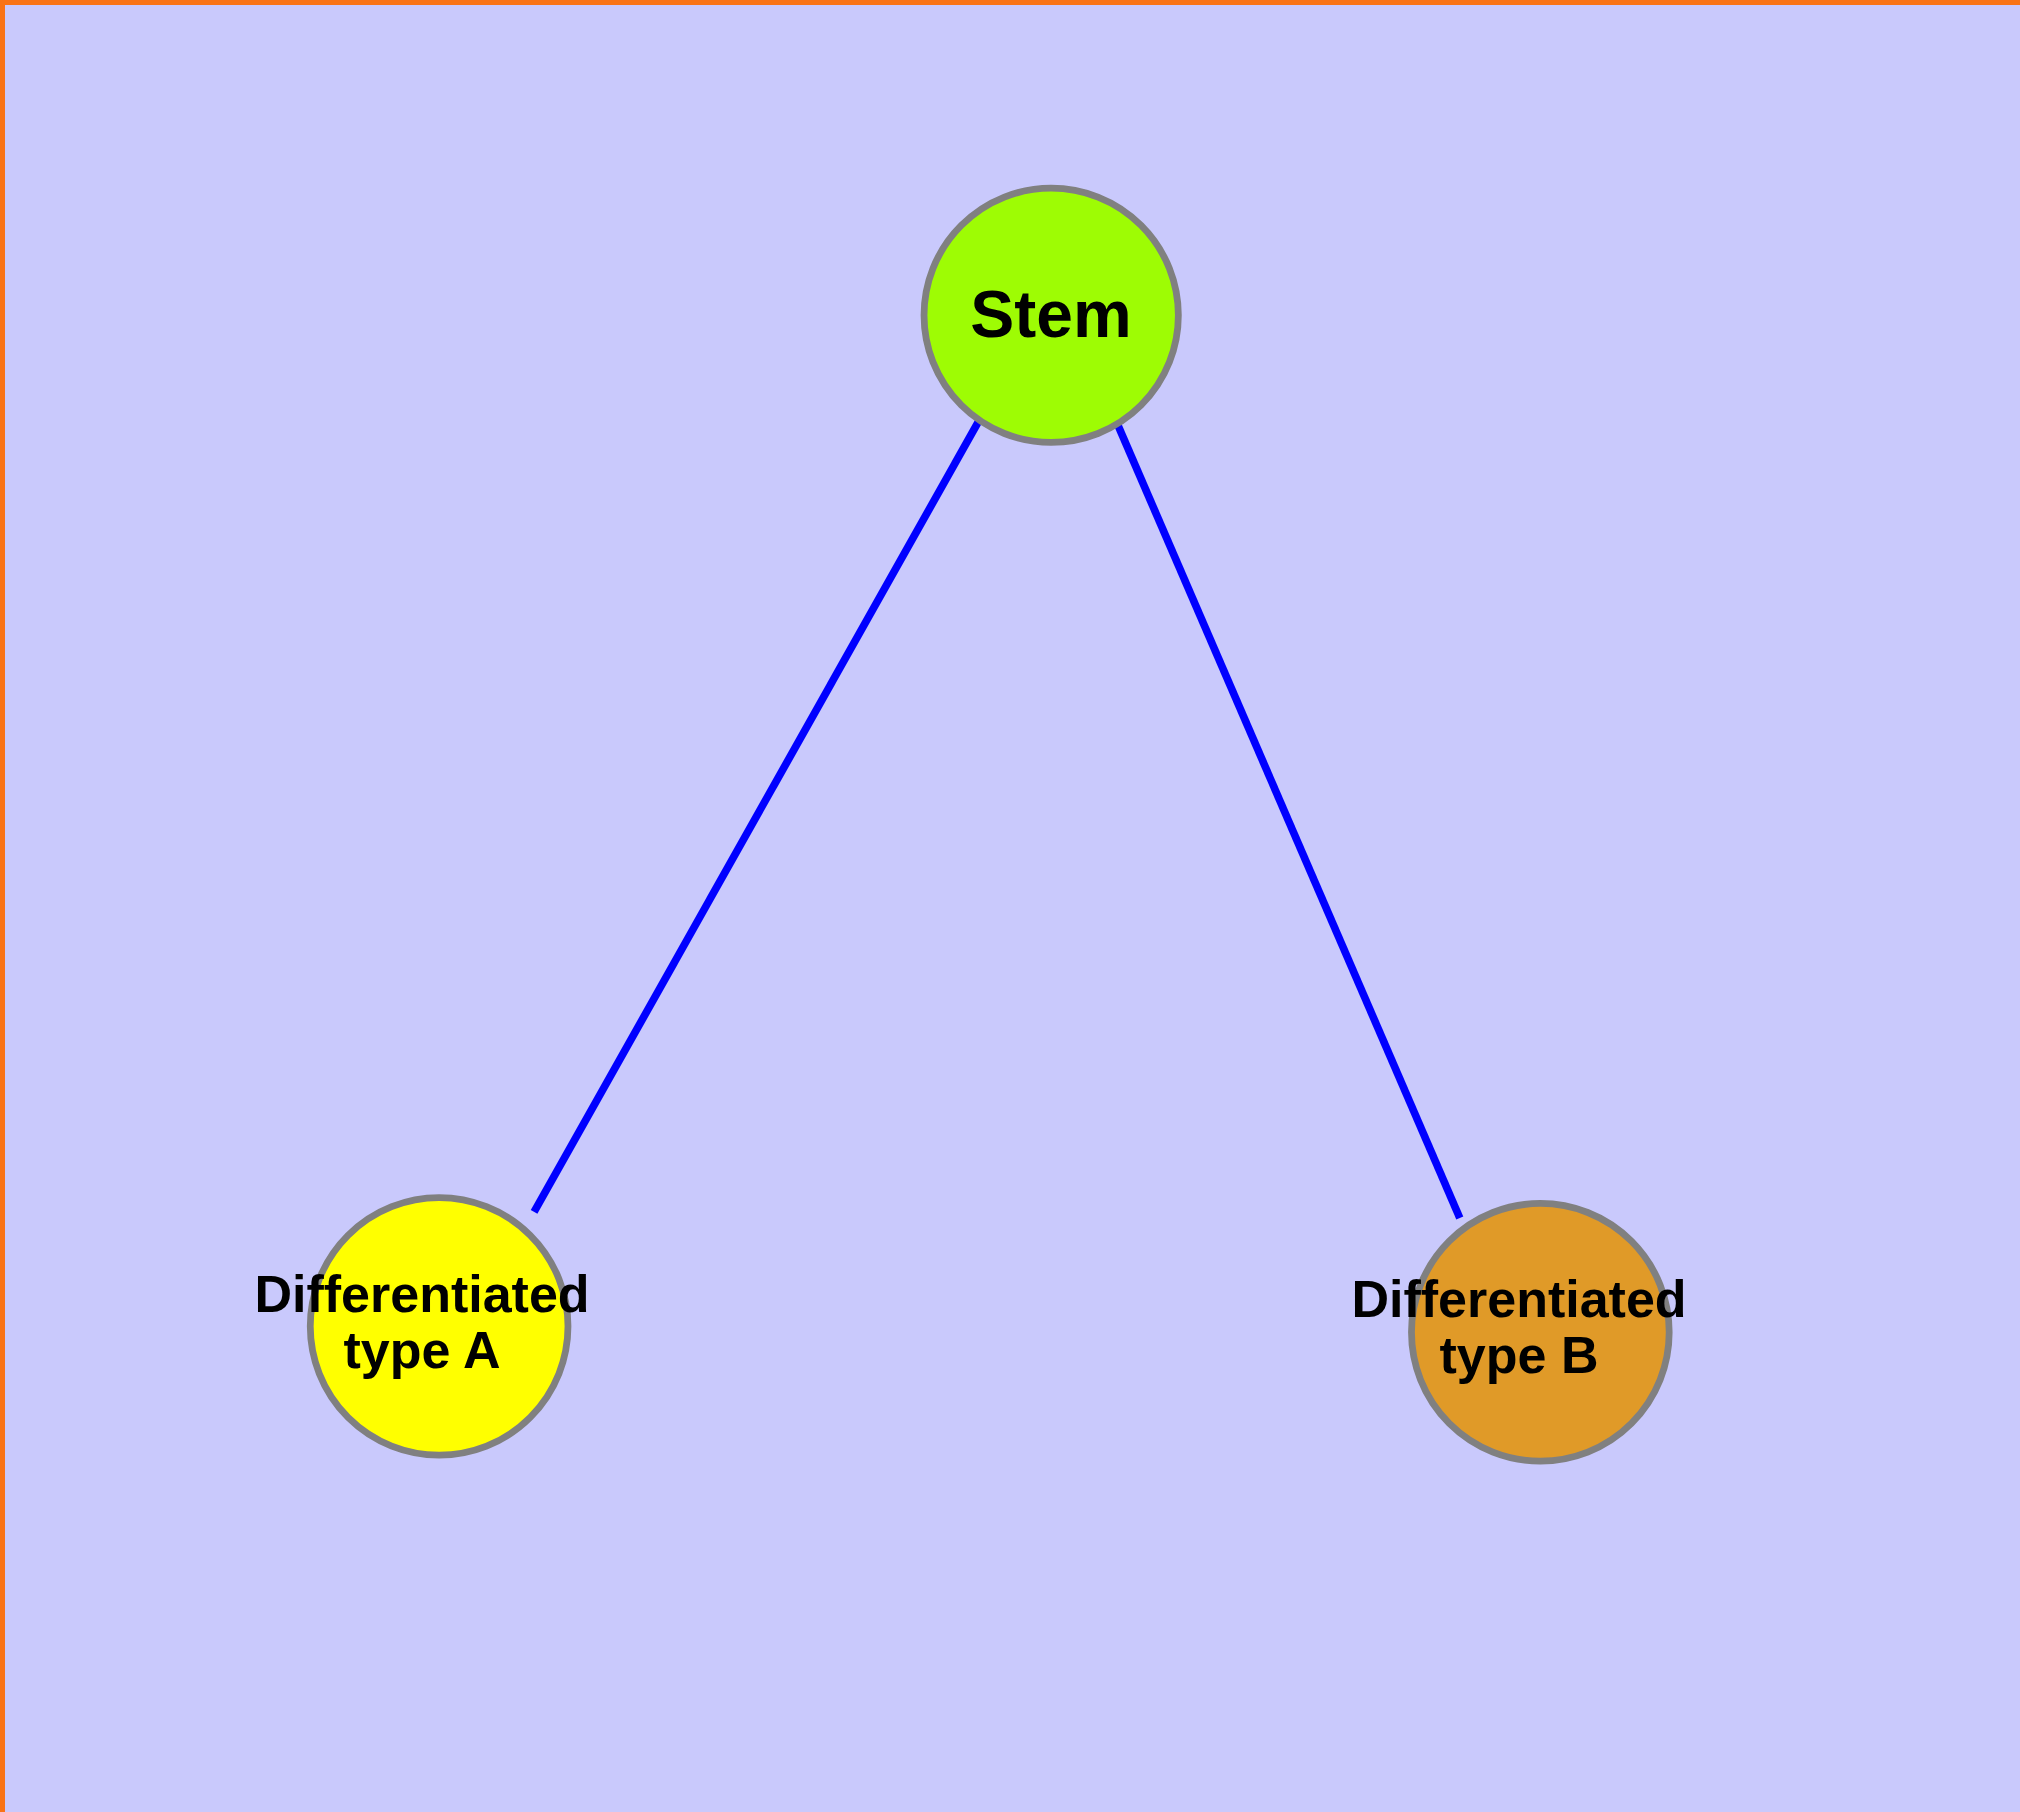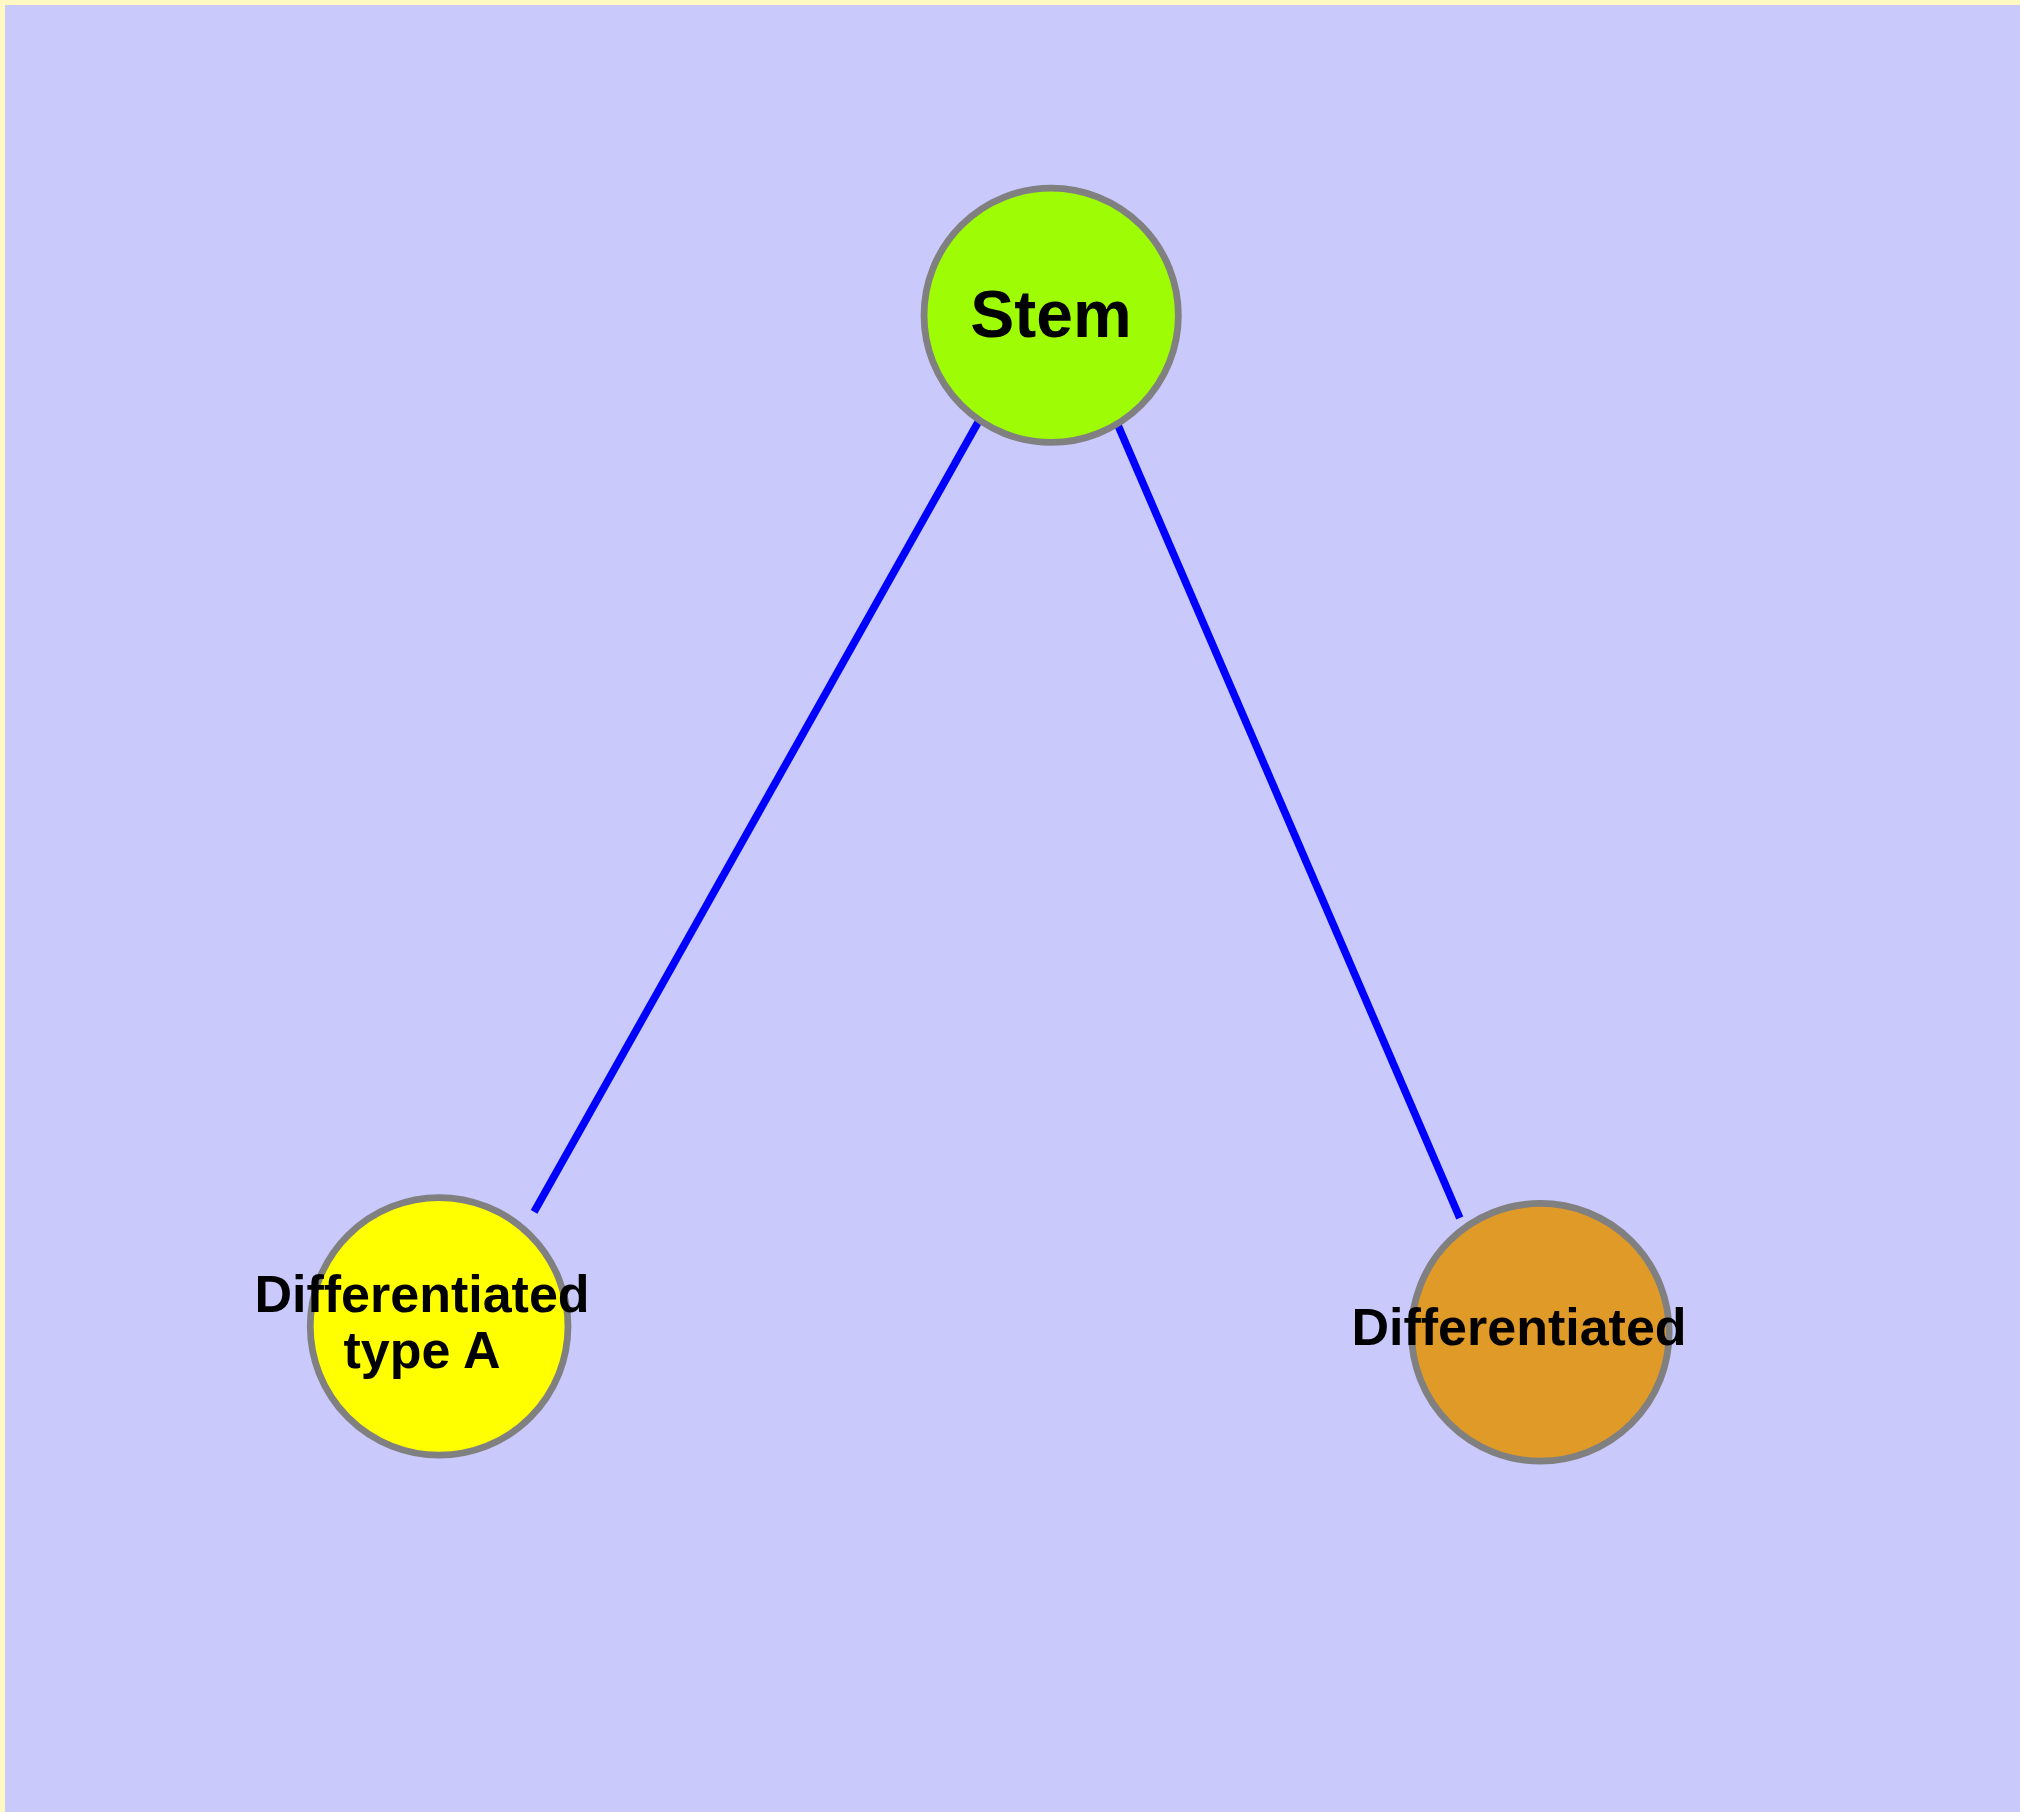--- a/index.html
+++ b/index.html
@@ -10,21 +10,21 @@
   body {
     width: 2021px;
     height: 1812px;
     overflow: hidden;
     font-family: "Liberation Sans", sans-serif;
   }
   #canvas {
     position: relative;
     width: 2021px;
     height: 1812px;
-    background: #fef9c3;
+    background: #f97316;
     overflow: hidden;
   }
   #plot-bg {
     position: absolute;
     left: 5.1px;
     top: 5.1px;
     width: 2015px;
     height: 1807px;
     background: #c9c9fc;
   }
@@ -81,16 +81,16 @@
       <circle class="node-circle" cx="1240" cy="372" r="150" fill="#9efc04" stroke="#808080"></circle>
       <circle class="node-circle" cx="518" cy="1565" r="152" fill="#ffff00" stroke="#808080"></circle>
       <circle class="node-circle" cx="1817" cy="1572" r="152" fill="#e09a28" stroke="#808080"></circle>
     </g>
   </svg>
 
   <div class="node-label label-stem" style="left:1051px; top:315px;">Stem</div>
 
   <div class="node-label label-diff" style="left:422px; top:1322px;"><span>Differentiated</span><br><span>type A</span></div>
 
-  <div class="node-label label-diff" style="left:1519px; top:1327px;"><span>Differentiated</span><br></div>
+  <div class="node-label label-diff" style="left:1519px; top:1327px;"><span>Differentiated</span><br><span>type B</span></div>
 
 </div>
 
 
 </body></html>

